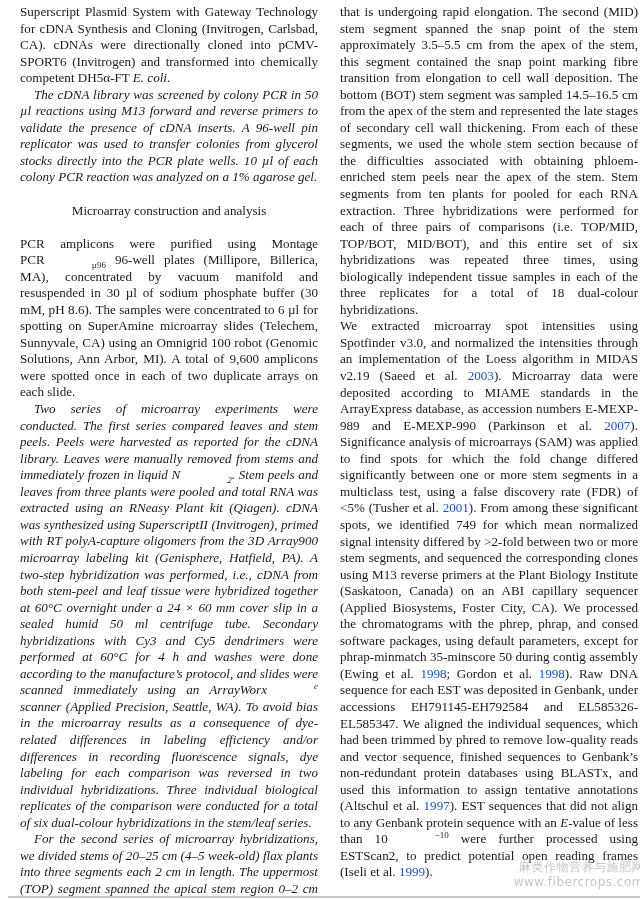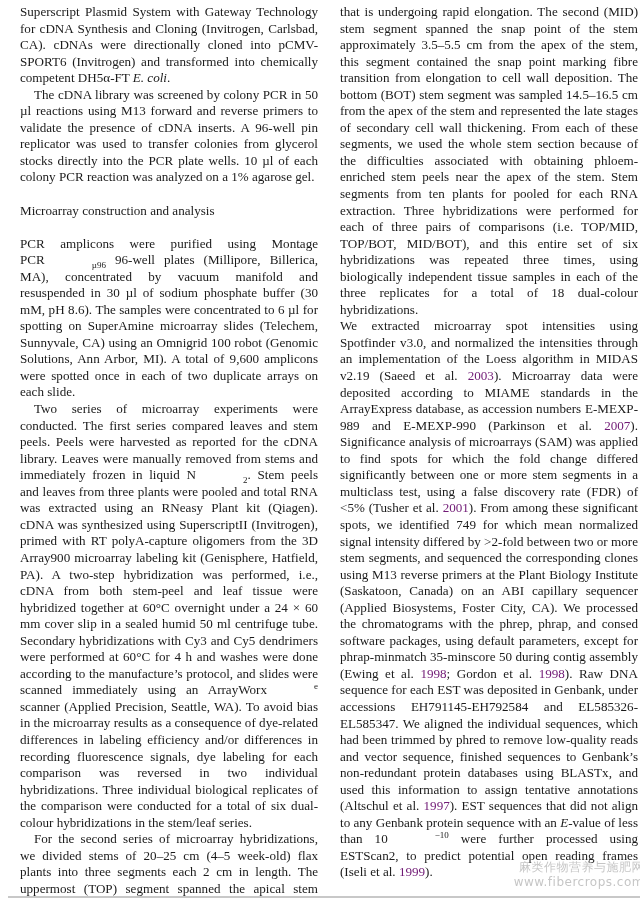--- a/index.html
+++ b/index.html
@@ -11,23 +11,23 @@
   }
   .col {
     position: absolute; top: 4px; width: 298px;
     font-family: "Liberation Serif", "DejaVu Serif", serif;
     font-size: 13.1px; line-height: 16.55px; color: #1a1a1a;
     text-align: justify; hyphens: manual;
   }
   .col.left { left: 12px; }
   .col.right { left: 332px; }
   p { margin: 0; }
-  p.indent { text-indent: 14px; }
-  .heading { margin: 16.5px 0 16.5px 0; text-align: left; }
-  .ref { color: #701a75; }
+  p.indent { text-indent: 14px; font-style: italic; }
+  .heading { margin: 16.5px 0 16.5px 0; text-align: center; }
+  .ref { color: #1d4ed8; }
   sub, sup { font-size: 9px; line-height: 0; margin-left: 47px; }
   .watermark {
     position: absolute; left: 486px; top: 860px; width: 150px;
     font-family: "DejaVu Sans", sans-serif; color: rgba(150,150,150,0.55);
     font-size: 12px; line-height: 15px; text-align: right; letter-spacing: 0.5px;
   }
 </style>
 </head>
 <body>
 

